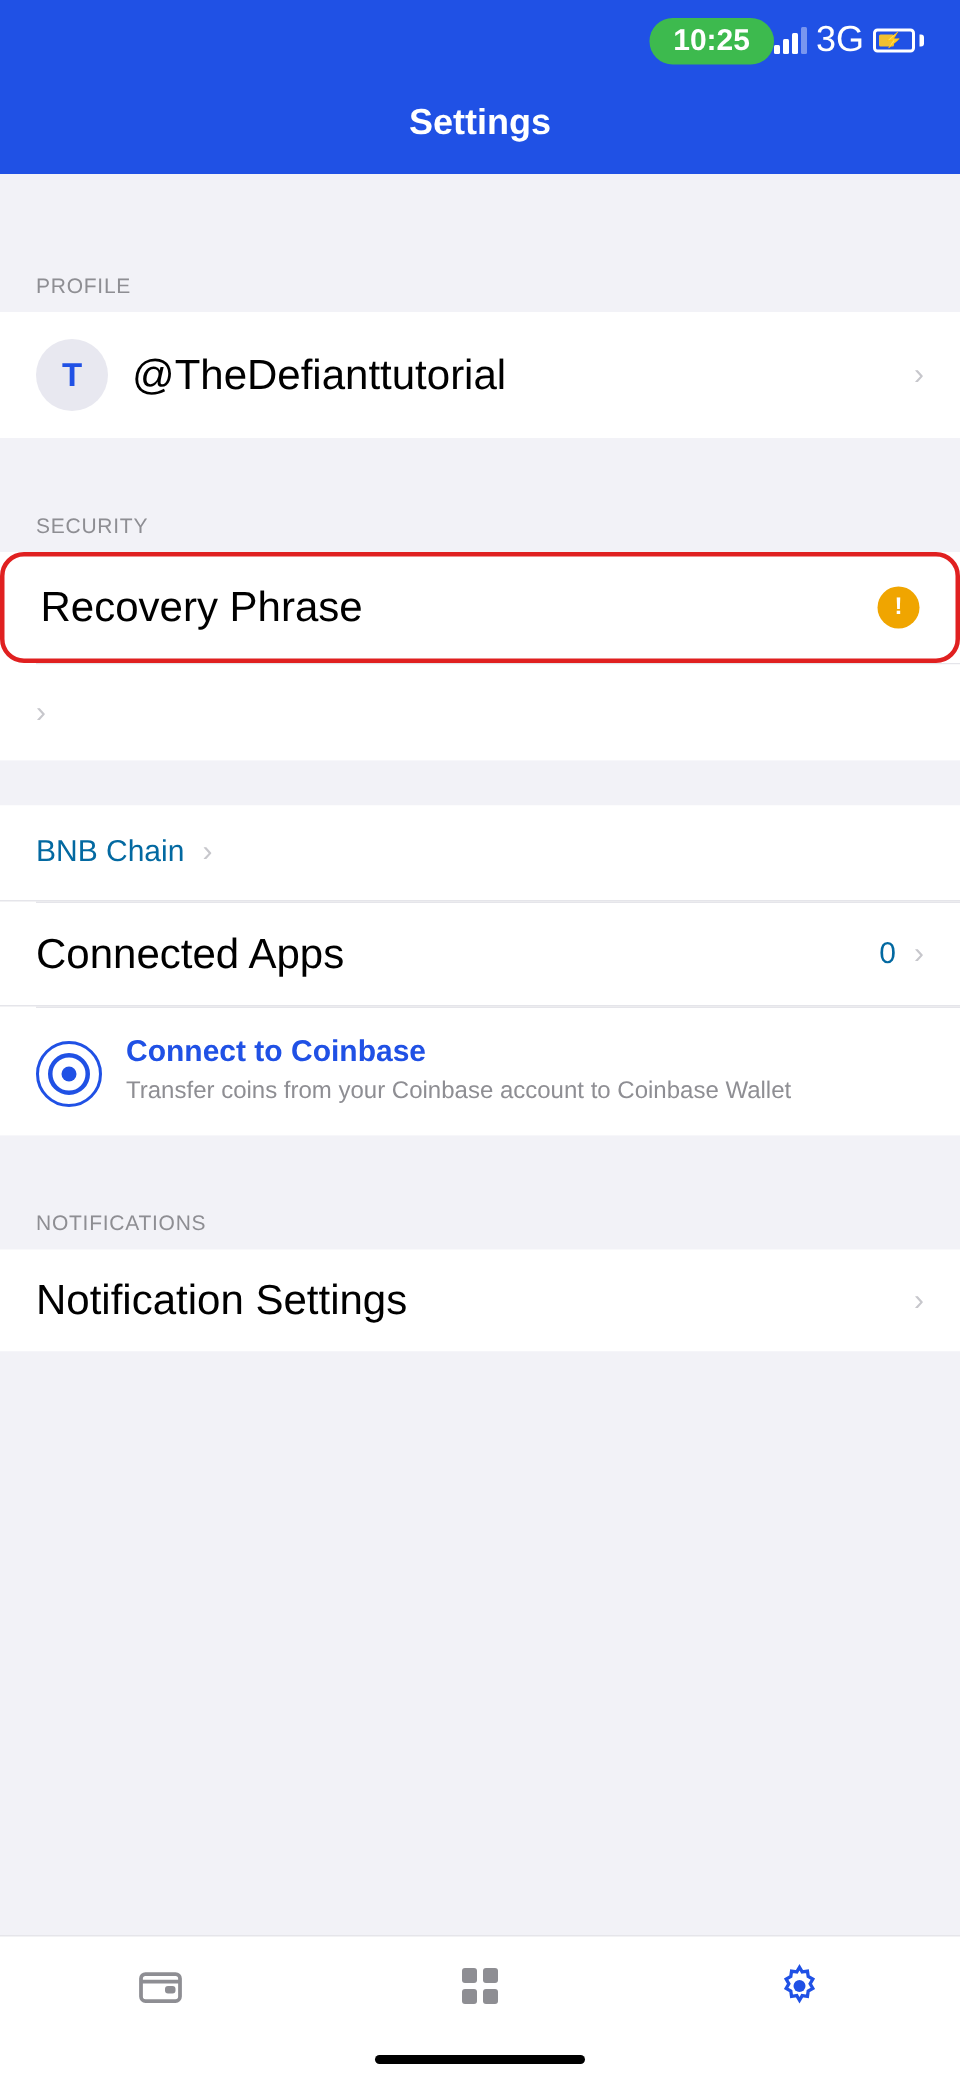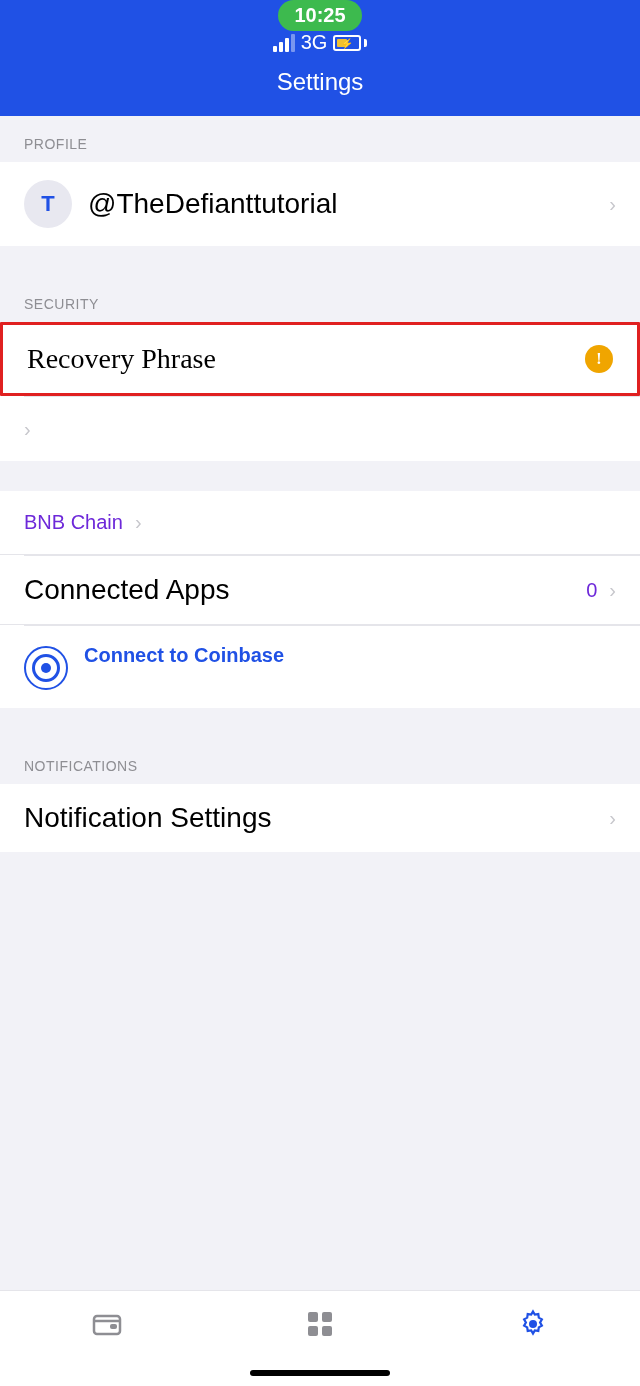--- a/index.html
+++ b/index.html
@@ -15,21 +15,20 @@
     }
 
     
     .status-bar {
       background: #2051e5;
       height: 54px;
       display: flex;
       align-items: center;
       justify-content: flex-end;
       padding: 0 24px;
-      flex-direction: column;
     }
 
     .status-time {
       background: #3dba4e;
       color: white;
       font-size: 20px;
       font-weight: 600;
       padding: 4px 16px;
       border-radius: 20px;
     }
@@ -48,21 +47,21 @@
     }
 
     .signal-bar {
       width: 4px;
       background: white;
       border-radius: 1px;
     }
 
     .network-label {
       color: white;
-      font-size: 20px;
+      font-size: 24px;
       font-weight: 500;
     }
 
     .battery-icon {
       display: flex;
       align-items: center;
       gap: 2px;
     }
 
     .battery-body {
@@ -103,21 +102,21 @@
     
     .header {
       background: #2051e5;
       padding: 14px 20px 20px;
       text-align: center;
     }
 
     .header-title {
       color: white;
       font-size: 24px;
-      font-weight: 400;
+      font-weight: 700;
     }
 
     
     .section-label {
       padding: 20px 24px 10px;
       font-size: 14px;
       font-weight: 500;
       color: #8e8e93;
       letter-spacing: 0.5px;
       background: #f2f2f7;
@@ -151,21 +150,21 @@
       flex: 1;
     }
 
     .settings-item-text {
       font-size: 28px;
       color: #000;
       font-weight: 400;
     }
 
     .settings-item-value {
-      color: #6d28d9;
+      color: #0369a1;
       font-size: 20px;
       margin-right: 6px;
     }
 
     .chevron {
       color: #c7c7cc;
       font-size: 20px;
     }
 
     .settings-item-right {
@@ -184,44 +183,43 @@
       align-items: center;
       justify-content: center;
       font-size: 22px;
       font-weight: 600;
       color: #2051e5;
     }
 
     
     .recovery-phrase-item {
       border: 3px solid #e02020;
-      border-radius: 1px;
+      border-radius: 16px;
       margin: 0;
       position: relative;
-      font-family: Liberation Serif, serif;
     }
 
     
     .warning-badge {
       width: 28px;
       height: 28px;
       border-radius: 50%;
       background: #f0a500;
       display: flex;
       align-items: center;
       justify-content: center;
       color: white;
       font-size: 16px;
       font-weight: 800;
     }
 
     
     .coinbase-item {
       display: flex;
-      align-items: flex-start;
+      align-items: center;
       padding: 18px 24px;
       background: white;
       gap: 16px;
       min-height: 80px;
       cursor: pointer;
     }
 
     .coinbase-icon {
       width: 44px;
       height: 44px;
@@ -320,20 +318,21 @@
 
     
     .item-divider {
       height: 1px;
       background: #e5e5ea;
       margin-left: 24px;
     }
 
     .content-area {
       padding-bottom: 120px;
+      margin-top: 46px;
     }
   </style>
 </head>
 <body>
 
 <div class="status-bar">
   <span class="status-time">10:25</span>
   <div class="status-right">
     <div class="signal-bars">
       <div class="signal-bar" style="height:6px"></div>
@@ -415,20 +414,21 @@
       </div>
     </div>
     <div class="item-divider"></div>
 
     <div class="coinbase-item">
       <div class="coinbase-icon">
         <div class="coinbase-icon-inner"></div>
       </div>
       <div class="coinbase-text-block">
         <div class="coinbase-title">Connect to Coinbase</div>
+        <div class="coinbase-subtitle">Transfer coins from your Coinbase account to Coinbase Wallet</div>
       </div>
     </div>
   </div>
 
   <div class="group-separator"></div>
 
   <div class="section-label">NOTIFICATIONS</div>
   <div class="settings-card">
     <div class="settings-item">
       <div class="settings-item-left">

